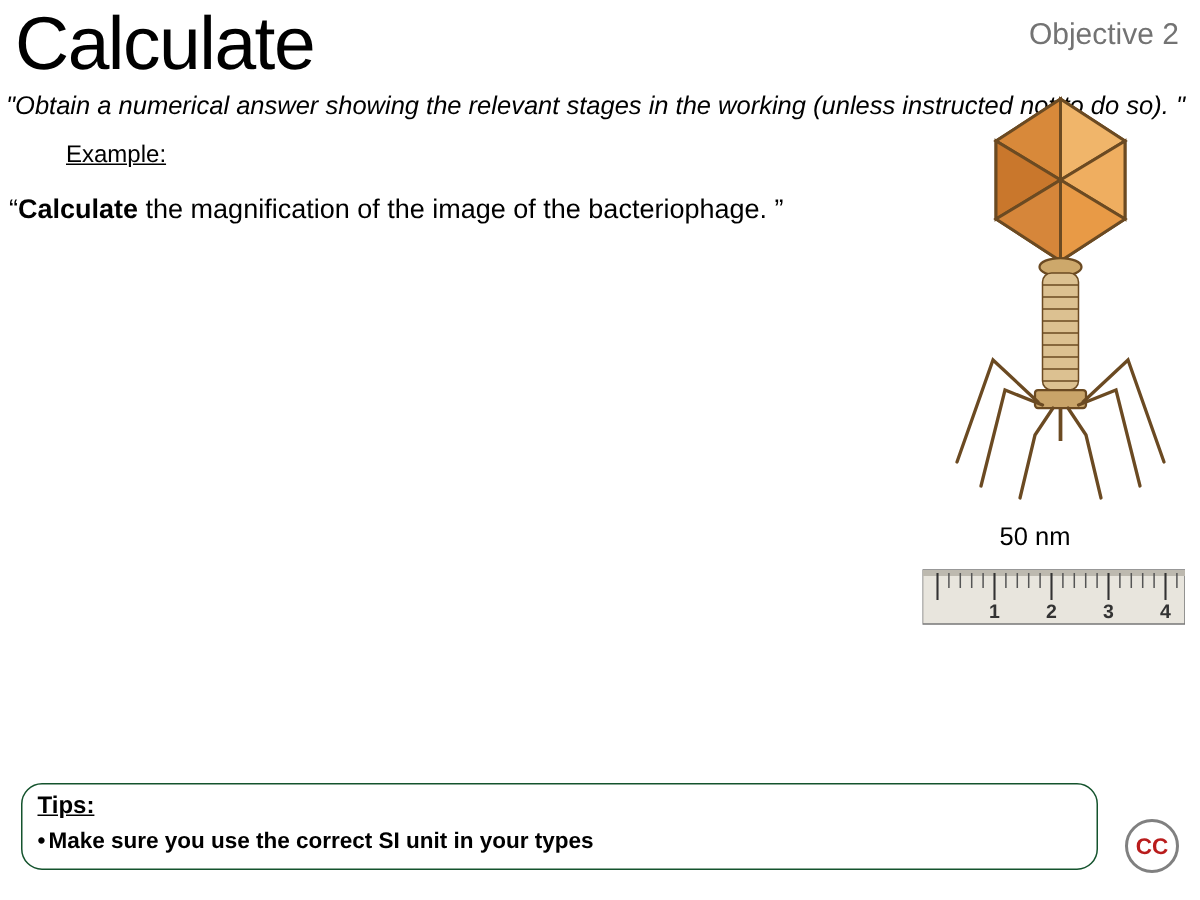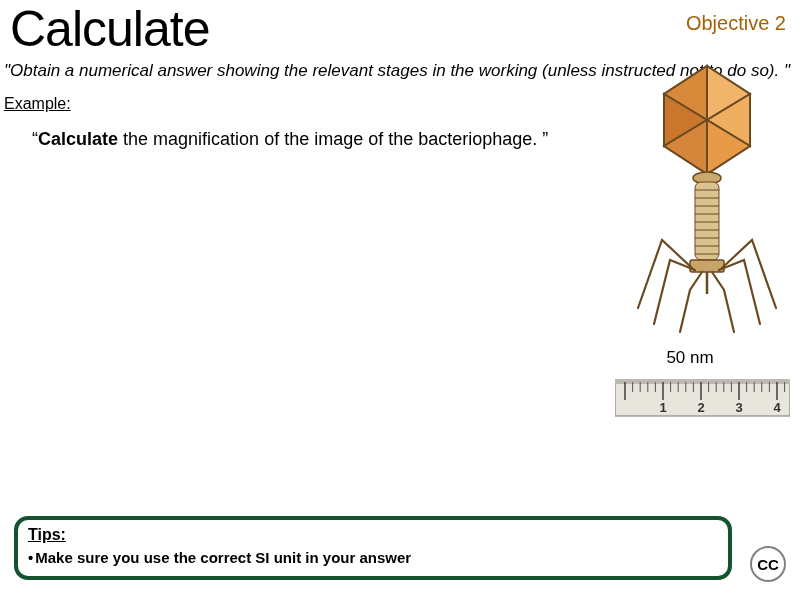--- a/index.html
+++ b/index.html
@@ -20,37 +20,38 @@
   }
   .title {
     font-size: 50px;
     font-weight: 400;
     font-family: Arial, Helvetica, sans-serif;
     letter-spacing: -1px;
   }
   .objective {
     font-size: 20px;
     margin-top: 12px;
-    color: #a16207;
+    color: #737373;
     padding-right: 4px;
   }
   .definition {
     font-style: italic;
     font-size: 17px;
     padding: 2px 10px 0 4px;
     line-height: 1.25;
   }
   .example-label {
     font-size: 16px;
     padding: 14px 0 0 4px;
     text-decoration: underline;
+    margin-left: 40px;
   }
   .example-text {
     font-size: 18px;
-    padding: 16px 0 0 32px;
+    padding: 16px 0 0 6px;
   }
   .example-text .bold { font-weight: bold; }
   .bacteriophage-wrap {
     position: absolute;
     top: 60px;
     right: 18px;
     width: 150px;
     text-align: center;
   }
   .scale-label {
@@ -65,21 +66,21 @@
     position: absolute;
     top: 374px;
     right: 10px;
     width: 175px;
   }
   .tips-box {
     position: absolute;
     left: 14px;
     bottom: 20px;
     width: 718px;
-    border: 4px solid #14532d;
+    border: 1px solid #14532d;
     border-radius: 14px;
     padding: 6px 10px 8px 10px;
     background: #ffffff;
   }
   .tips-title {
     font-weight: bold;
     font-size: 16px;
     text-decoration: underline;
     margin-bottom: 4px;
   }
@@ -90,21 +91,21 @@
   }
   .tips-list .bullet { margin-right: 2px; }
   .cc-badge {
     position: absolute;
     right: 14px;
     bottom: 18px;
     width: 36px;
     height: 36px;
     border: 2.5px solid #808080;
     border-radius: 50%;
-    color: #000000;
+    color: #b91c1c;
     font-weight: bold;
     font-size: 15px;
     display: flex;
     align-items: center;
     justify-content: center;
     font-family: Arial, sans-serif;
   }
 </style>
 </head>
 <body>
@@ -202,19 +203,19 @@
     <text x="48" y="38" font-size="13" font-weight="bold" text-anchor="middle" fill="#333">1</text>
     <text x="86" y="38" font-size="13" font-weight="bold" text-anchor="middle" fill="#333">2</text>
     <text x="124" y="38" font-size="13" font-weight="bold" text-anchor="middle" fill="#333">3</text>
     <text x="162" y="38" font-size="13" font-weight="bold" text-anchor="middle" fill="#333">4</text>
   </svg>
 </div>
 
 <div class="tips-box">
   <div class="tips-title">Tips:</div>
   <div class="tips-list">
-    <div><span class="bullet">•</span><span>Make sure you use the correct SI unit in your answer</span></div>
+    <div><span class="bullet">•</span><span>Make sure you use the correct SI unit in your types</span></div>
   </div>
 </div>
 
 <div class="cc-badge">
   <span>CC</span>
 </div>
 
 </body></html>

